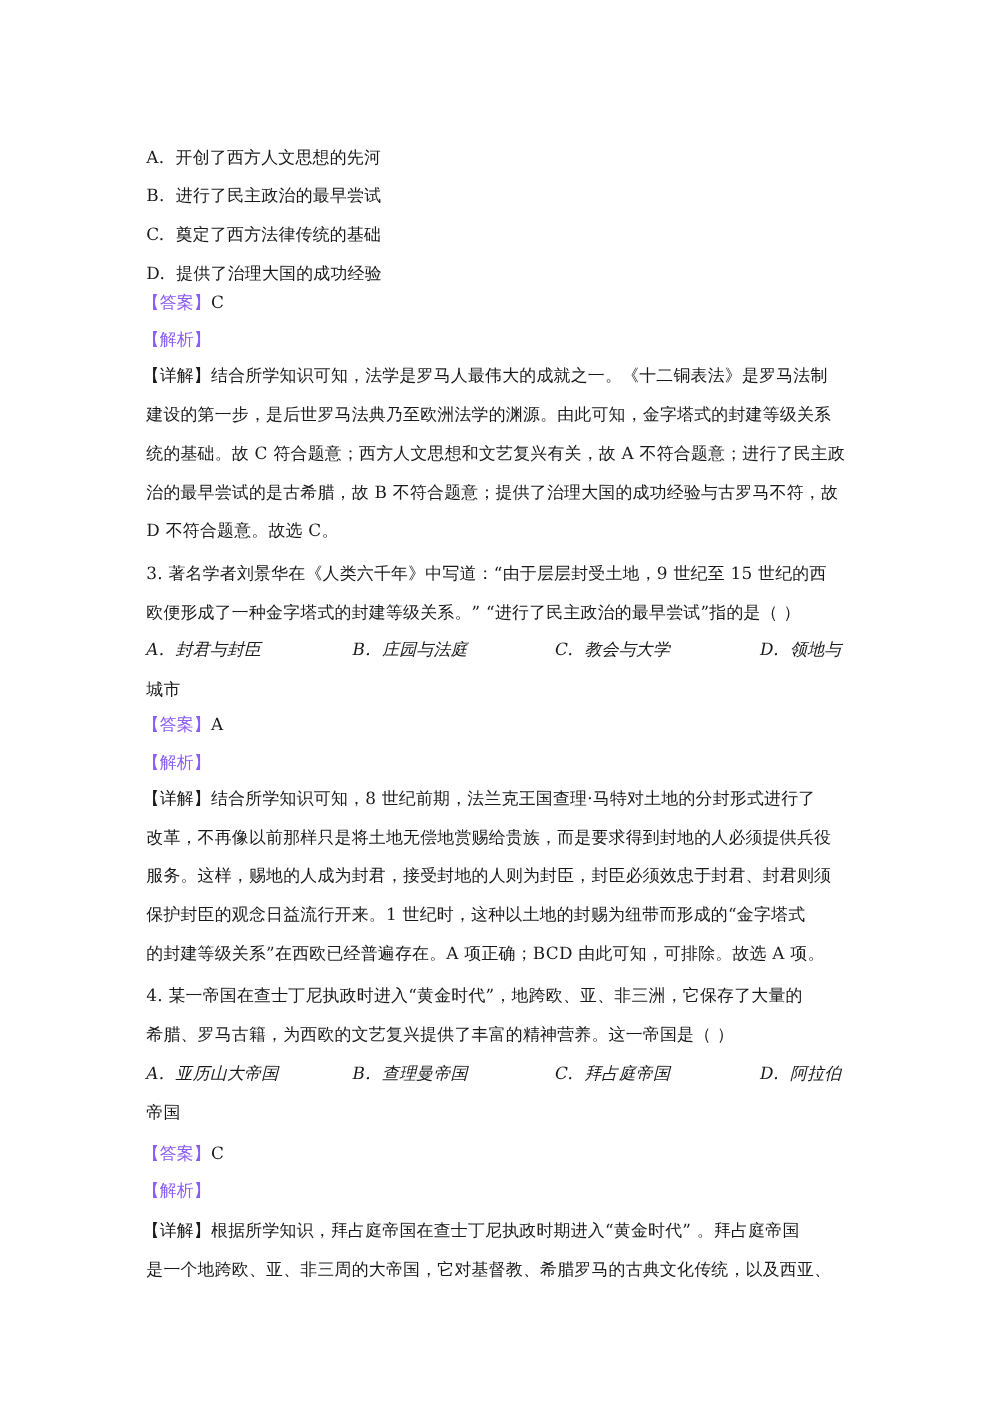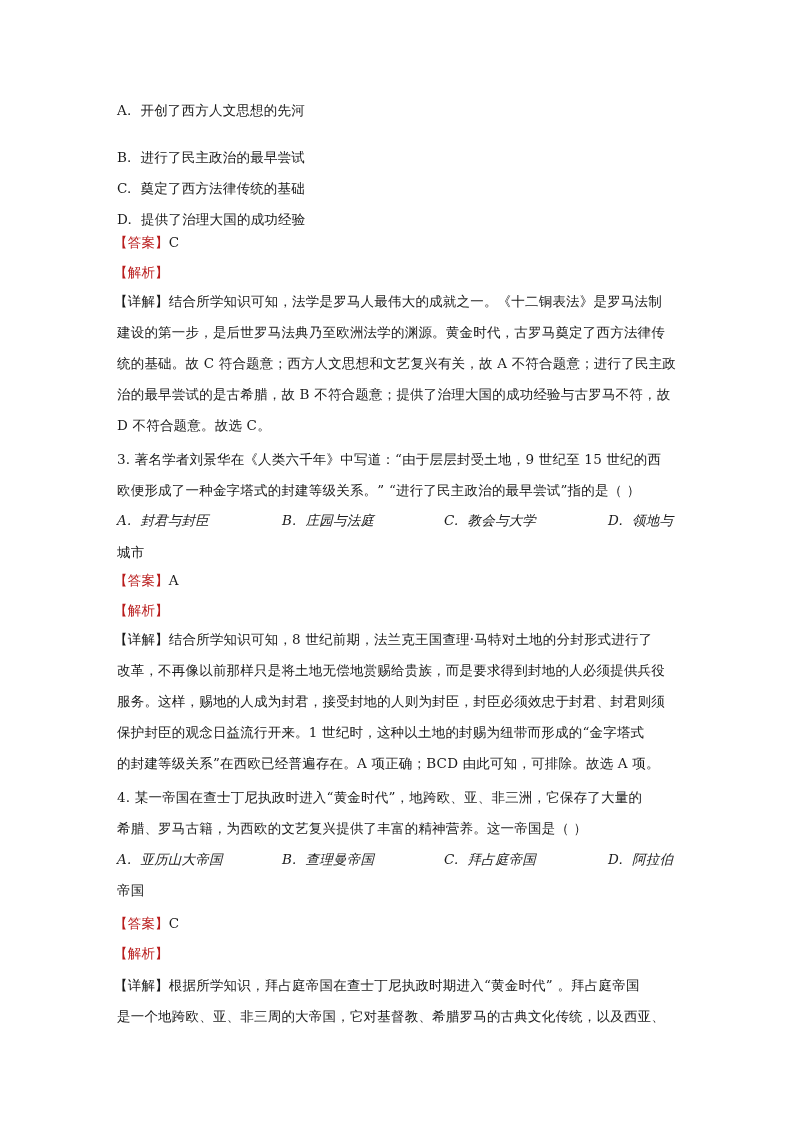--- a/index.html
+++ b/index.html
@@ -1,37 +1,37 @@
 <!DOCTYPE html>
 <html><head>
 <meta charset="utf-8">
 <style>
   html, body { margin: 0; padding: 0; background: #ffffff; }
   body { width: 793px; height: 1122px; position: relative; overflow: hidden;
          font-family: "DejaVu Serif", "Liberation Serif", serif; color: #1a1a1a; }
   .page { position: absolute; left: 117px; top: 0; width: 560px; }
   .line { position: absolute; left: 0; font-size: 13.5px; line-height: 16px; white-space: nowrap; letter-spacing: 0.2px; }
-  .blue { color: #b91c1c; text-align: center; }
+  .blue { color: #8b5cf6; text-align: center; }
   .opt { position: absolute; font-style: italic; }
 </style>
 </head>
 <body>
 
 <div class="page">
 
-  <div class="line" style="top:102px"><span>A.</span>&nbsp;&nbsp;<span>开创了西方人文思想的先河</span></div>
+  <div class="line" style="top:118px"><span>A.</span>&nbsp;&nbsp;<span>开创了西方人文思想的先河</span></div>
   <div class="line" style="top:149px"><span>B.</span>&nbsp;&nbsp;<span>进行了民主政治的最早尝试</span></div>
   <div class="line" style="top:180px"><span>C.</span>&nbsp;&nbsp;<span>奠定了西方法律传统的基础</span></div>
   <div class="line" style="top:211px"><span>D.</span>&nbsp;&nbsp;<span>提供了治理大国的成功经验</span></div>
 
   <div class="line" style="top:234px;left:-3px"><span class="blue">【答案】</span><span>C</span></div>
   <div class="line" style="top:264px;left:-3px"><span class="blue">【解析】</span></div>
 
   <div class="line" style="top:293px;left:-3px"><span>【详解】</span><span>结合所学知识可知，法学是罗马人最伟大的成就之一。《十二铜表法》是罗马法制</span></div>
-  <div class="line" style="top:324px">建设的第一步，是后世罗马法典乃至欧洲法学的渊源。黄金时代，古罗马奠定了西方法律传</div>
+  <div class="line" style="top:324px">建设的第一步，是后世罗马法典乃至欧洲法学的渊源。由此可知，金字塔式的封建等级关系</div>
   <div class="line" style="top:355px">统的基础。故 C 符合题意；西方人文思想和文艺复兴有关，故 A 不符合题意；进行了民主政</div>
   <div class="line" style="top:386px">治的最早尝试的是古希腊，故 B 不符合题意；提供了治理大国的成功经验与古罗马不符，故</div>
   <div class="line" style="top:417px">D 不符合题意。故选 C。</div>
 
   <div class="line" style="top:451px">3.  著名学者刘景华在《人类六千年》中写道：“由于层层封受土地，9 世纪至 15 世纪的西</div>
   <div class="line" style="top:482px">欧便形成了一种金字塔式的封建等级关系。”  “进行了民主政治的最早尝试”指的是（     ）</div>
 
   <div class="line" style="top:512px;width:560px;height:16px">
     <span class="opt" style="left:0"><span>A.</span>&nbsp;&nbsp;<span>封君与封臣</span></span>
     <span class="opt" style="left:165px"><span>B.</span>&nbsp;&nbsp;<span>庄园与法庭</span></span>

